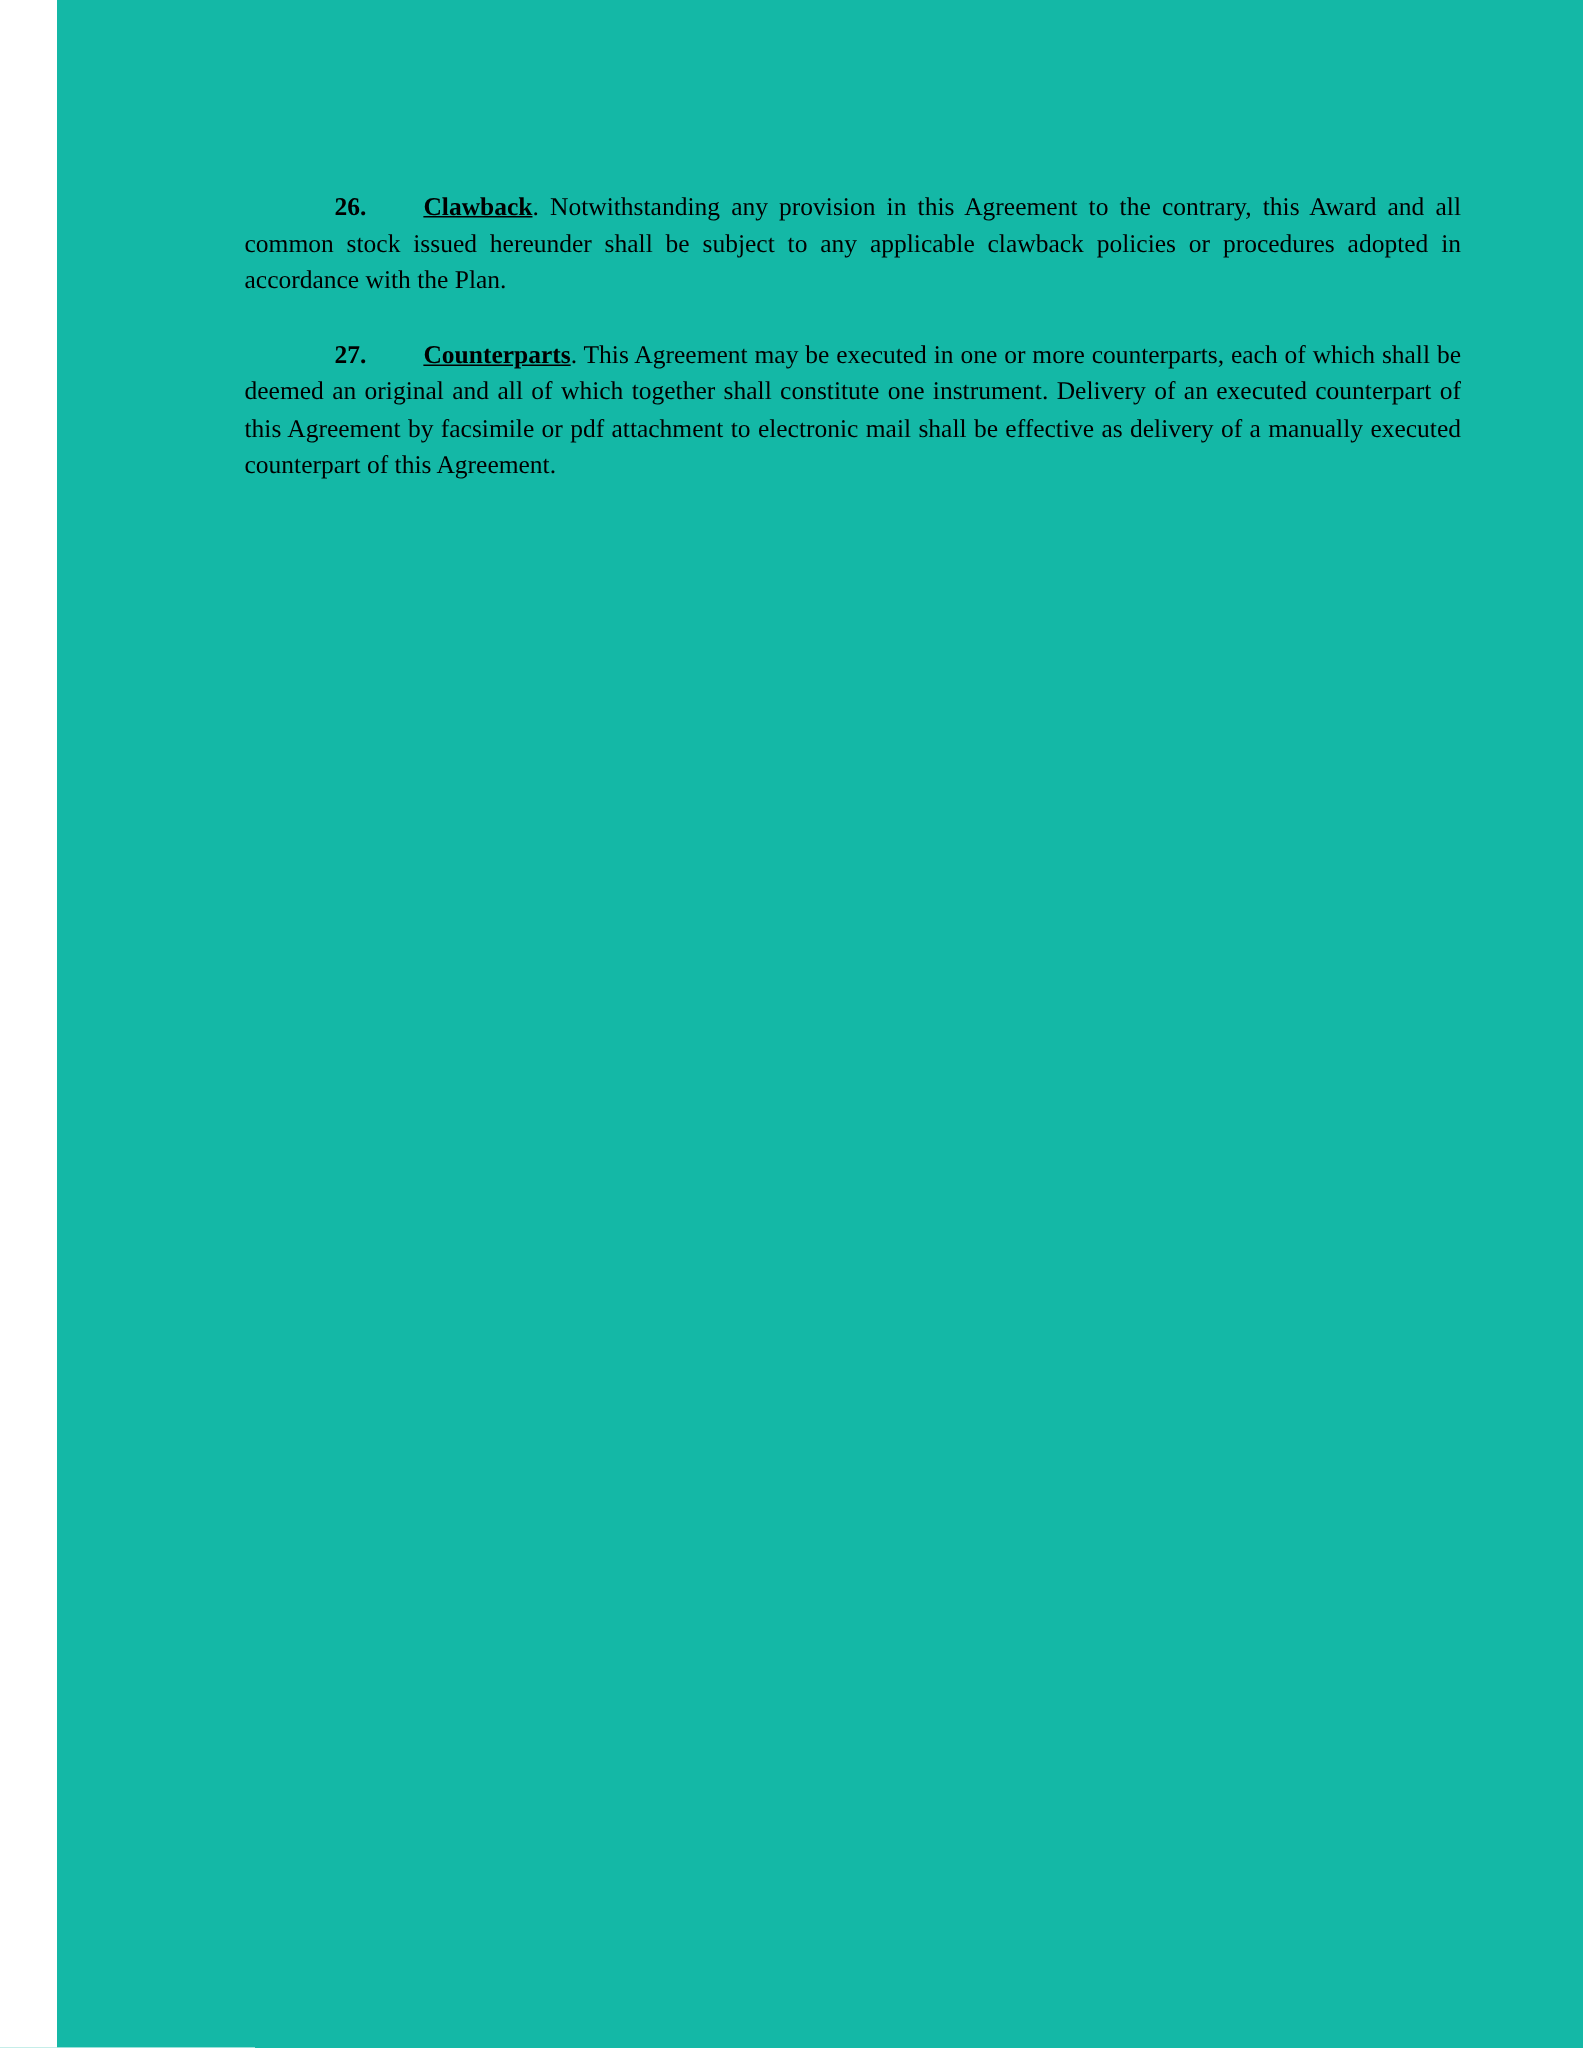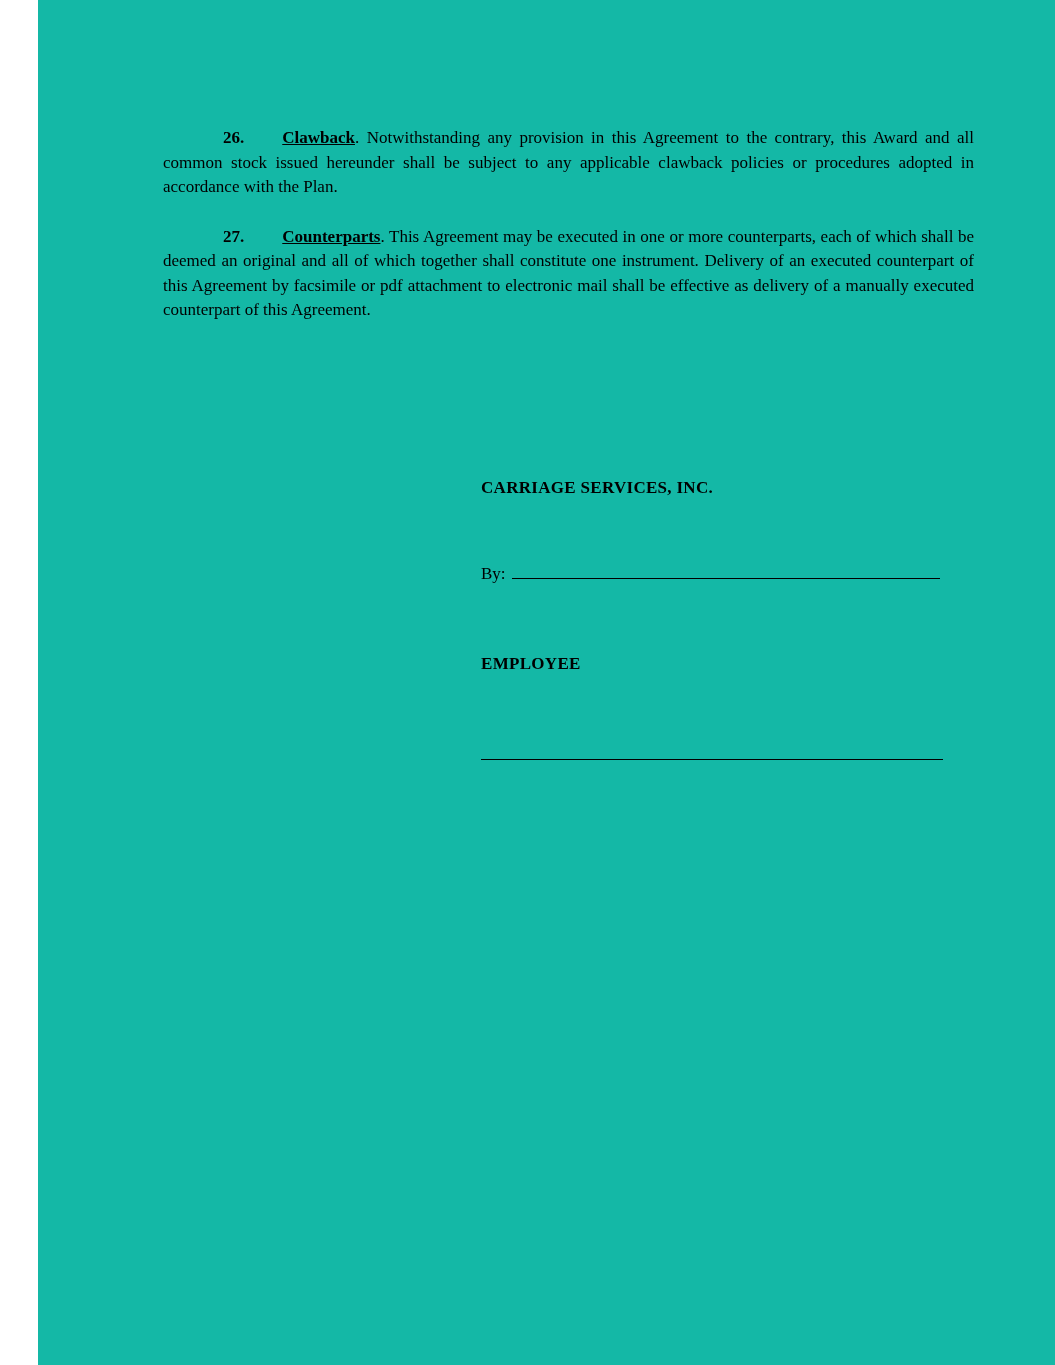--- a/index.html
+++ b/index.html
@@ -103,27 +103,14 @@
 
   <div class="content">
 
     <p class="para"><span class="first-indent"></span><span class="num">26.</span><span class="tab"></span><span class="heading">Clawback</span><span>.  Notwithstanding any provision in this Agreement to the contrary, this Award and all common stock issued hereunder shall be subject to any applicable clawback policies or procedures adopted in accordance with the Plan.</span></p>
 
     <p class="para"><span class="first-indent"></span><span class="num">27.</span><span class="tab"></span><span class="heading">Counterparts</span><span>.  This Agreement may be executed in one or more counterparts, each of which shall be deemed an original and all of which together shall constitute one instrument.  Delivery of an executed counterpart of this Agreement by facsimile or pdf attachment to electronic mail shall be effective as delivery of a manually executed counterpart of this Agreement.</span></p>
 
 
   </div>
 
-  <div class="sig-block">
-
-    <div class="company-name">CARRIAGE SERVICES, INC.</div>
-
-    <div class="by-row">
-      <span class="by-label">By:</span><span class="sig-line"></span>
-    </div>
-
-    <div class="employee-label">EMPLOYEE</div>
-
-    <div class="employee-sig-line"></div>
-
-  </div>
 
 </div>
 
 </body></html>

